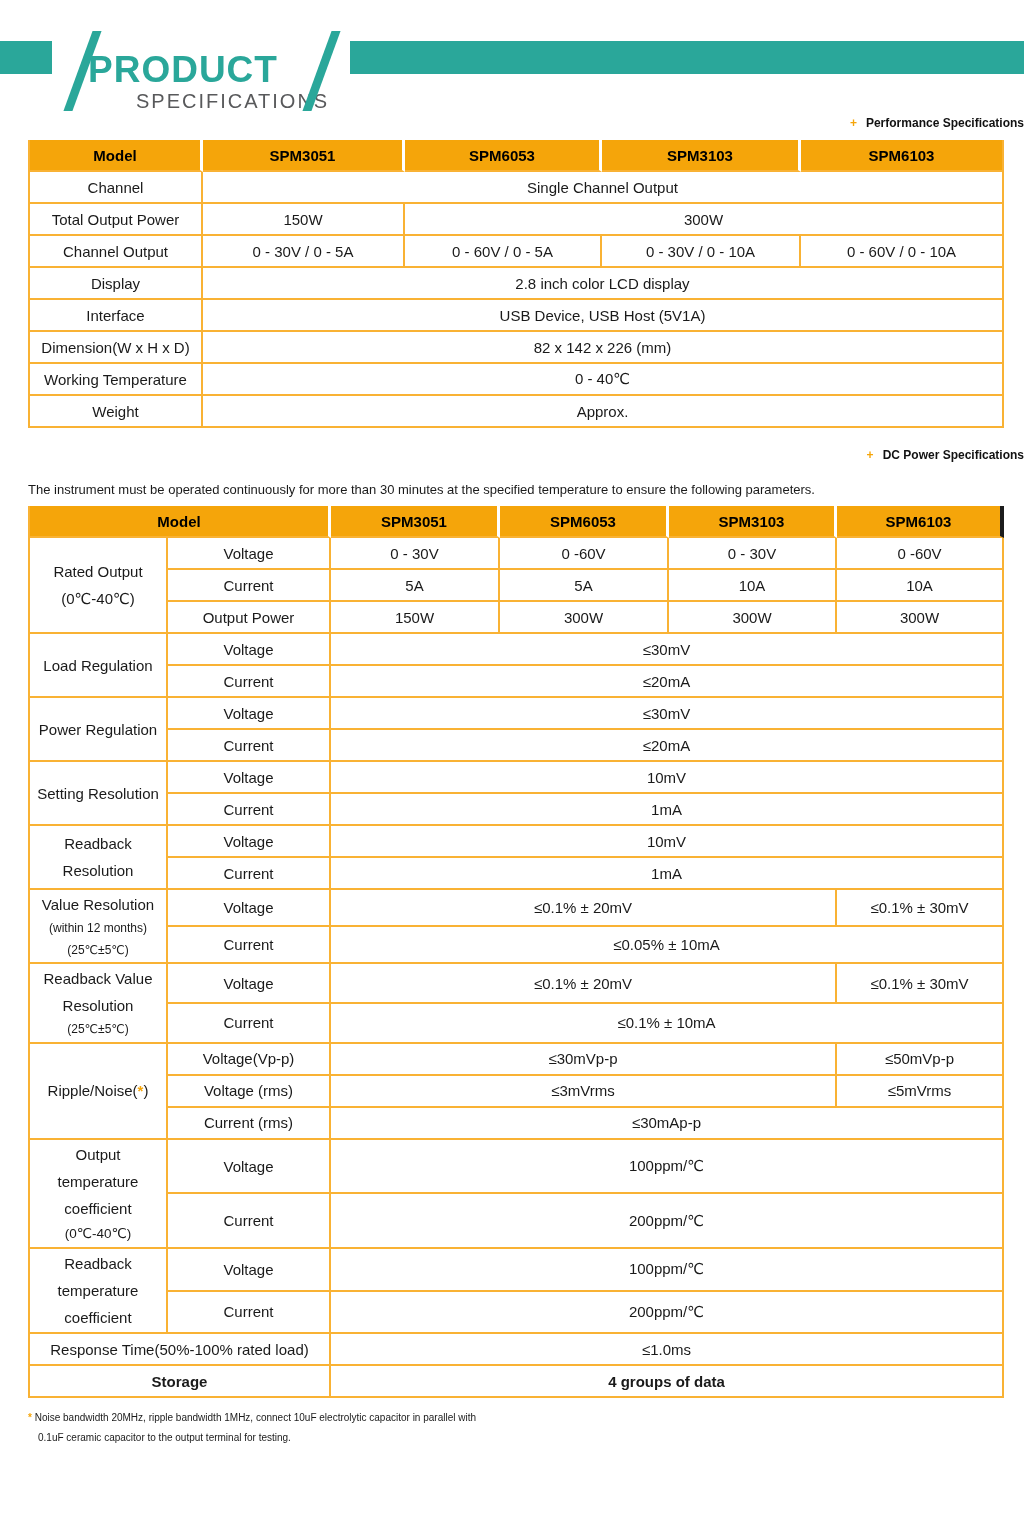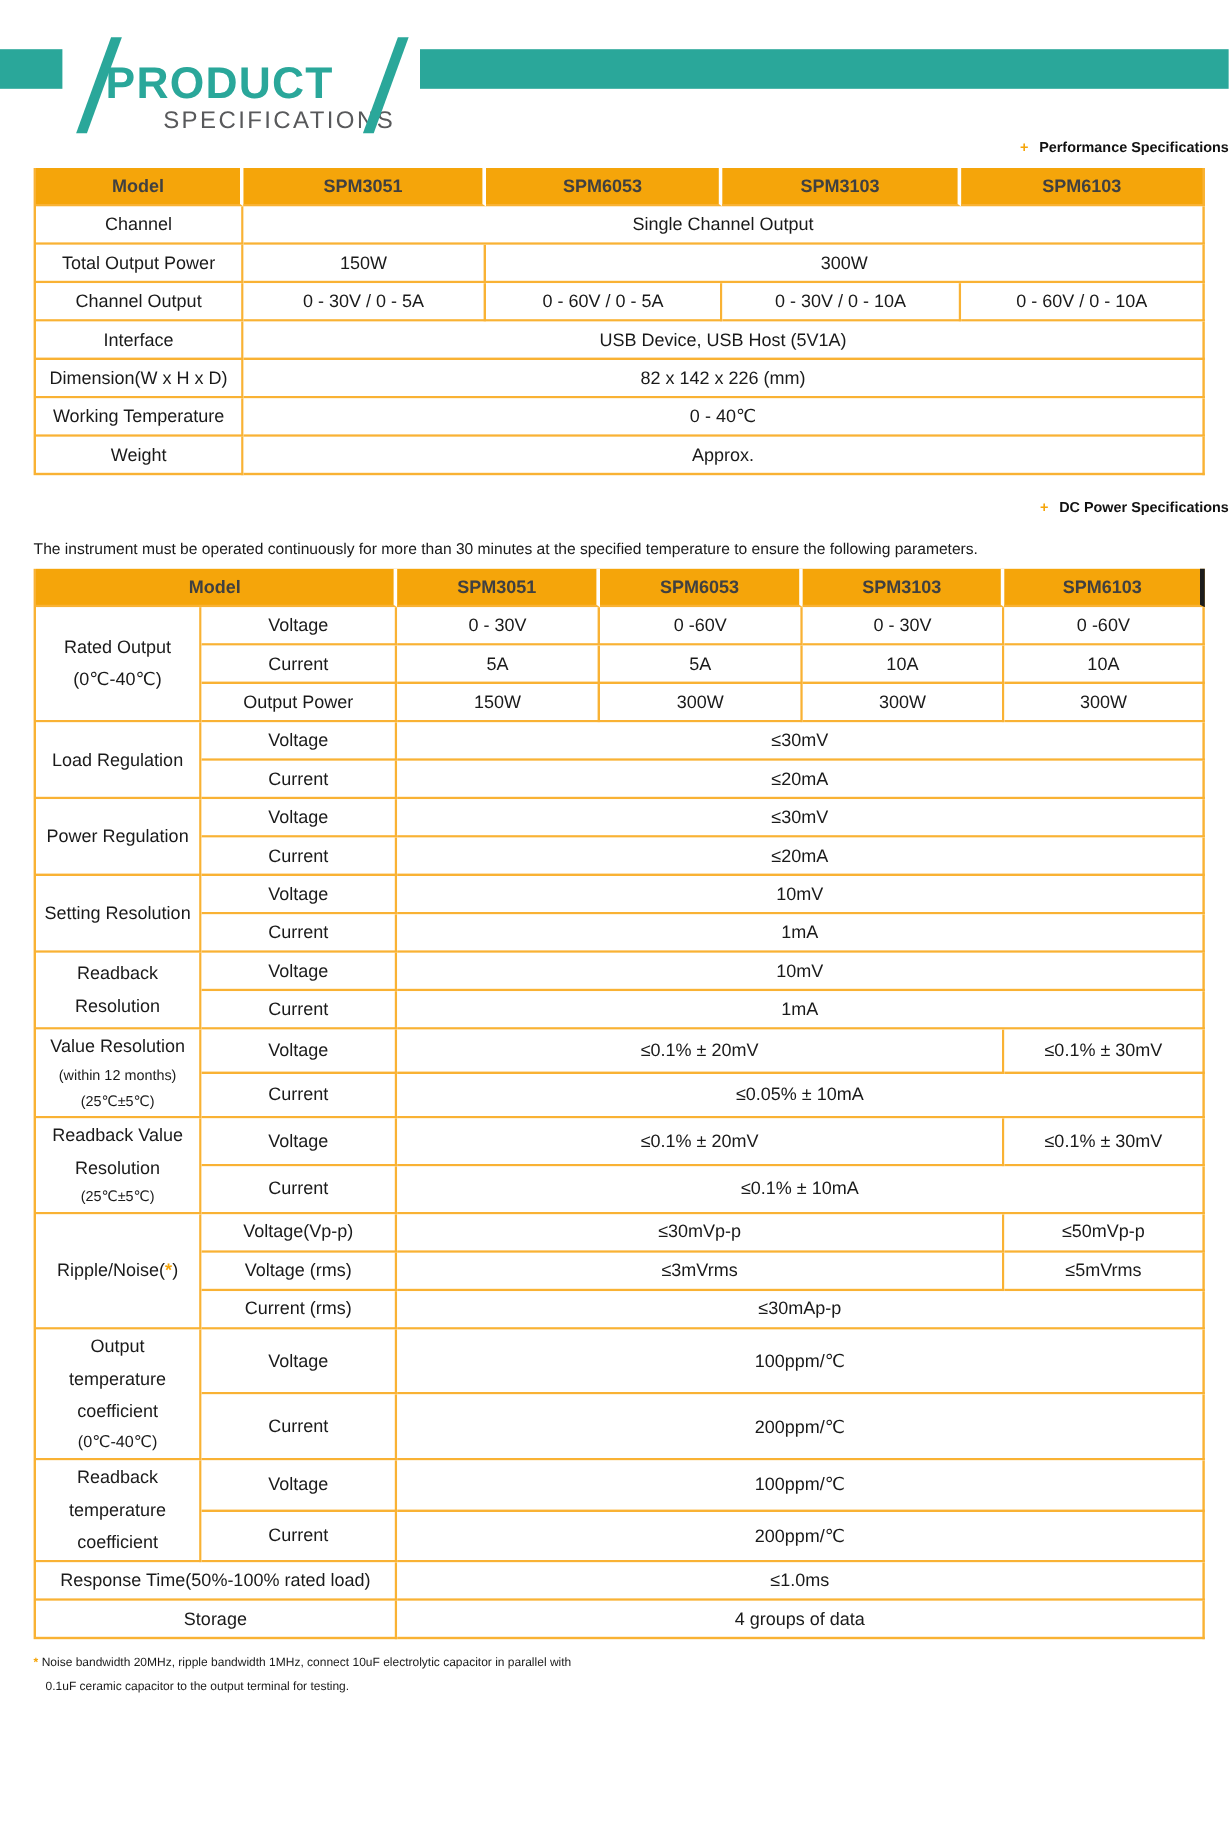--- a/index.html
+++ b/index.html
@@ -21,29 +21,29 @@
   .logo-title{position:absolute;left:36px;top:26px;font-size:37px;font-weight:bold;color:var(--teal);letter-spacing:1px;line-height:1;}
   .logo-subtitle{position:absolute;left:84px;top:66px;font-size:20px;color:#58595B;letter-spacing:2px;line-height:1;}
 
   
   .section-head{margin:8px 0 10px 30px;font-size:12px;font-weight:bold;color:#111;text-align:right;}
   .plus{color:var(--orange);margin-right:9px;font-weight:bold;}
   .note{margin:20px 0 9px 28px;font-size:13px;color:var(--ink);}
 
   
   table.spec{border-collapse:separate;border-spacing:0;table-layout:fixed;margin-left:28px;width:974px;border-left:2px solid var(--line);}
-  table.spec th{background:var(--orange);color:#404040;font-weight:bold;font-size:15px;text-align:center;vertical-align:middle;border-right:3px solid #fff;border-bottom:2px solid var(--line);}
+  table.spec th{background:var(--orange);color:#000000;font-weight:bold;font-size:15px;text-align:center;vertical-align:middle;border-right:3px solid #fff;border-bottom:2px solid var(--line);}
   table.spec th:last-child{border-right:2px solid var(--line);}
   table.dc th:last-child{border-right:4px solid #1C1C1C;}
   table.spec td{font-size:15px;text-align:center;vertical-align:middle;border-right:2px solid var(--line);border-bottom:2px solid var(--line);background:#fff;}
   tr.hdr{height:33px;}
   table.perf tr{height:32px;}
   table.dc tr{height:32px;}
   tr.rh52{height:52px;} tr.rh42{height:42px;} tr.rh56{height:56px;}
-  tr.rh59{height:59px;} tr.rh55{height:55px;} tr.rh31{height:31px;padding-left:16px;} tr.rh28{height:28px;}
+  tr.rh59{height:59px;} tr.rh55{height:55px;} tr.rh31{height:31px;padding-left:16px;} tr.rh28{height:28px;font-weight:bold;}
   td.glabel div{line-height:1.8;}
   .sm{font-size:12px;}
   .md{font-size:13.5px;}
   td.sub-sm{font-size:12.5px;}
   .star{color:var(--orange);font-weight:bold;}
 
   
   .footnote{margin:10px 0 0 28px;font-size:10px;line-height:2.0;color:var(--ink);}
   .fn-indent{margin-left:10px;}
 </style>
@@ -88,20 +88,24 @@
     <td>Total Output Power</td>
     <td>150W</td>
     <td colspan="3">300W</td>
   </tr>
   <tr>
     <td>Channel Output</td>
     <td>0 - 30V / 0 - 5A</td>
     <td>0 - 60V / 0 - 5A</td>
     <td>0 - 30V / 0 - 10A</td>
     <td>0 - 60V / 0 - 10A</td>
+  </tr>
+  <tr>
+    <td>Display</td>
+    <td colspan="4">2.8 inch color LCD display</td>
   </tr>
   <tr>
     <td>Interface</td>
     <td colspan="4">USB Device, USB Host (5V1A)</td>
   </tr>
   <tr>
     <td>Dimension(W x H x D)</td>
     <td colspan="4">82 x 142 x 226 (mm)</td>
   </tr>
   <tr>

